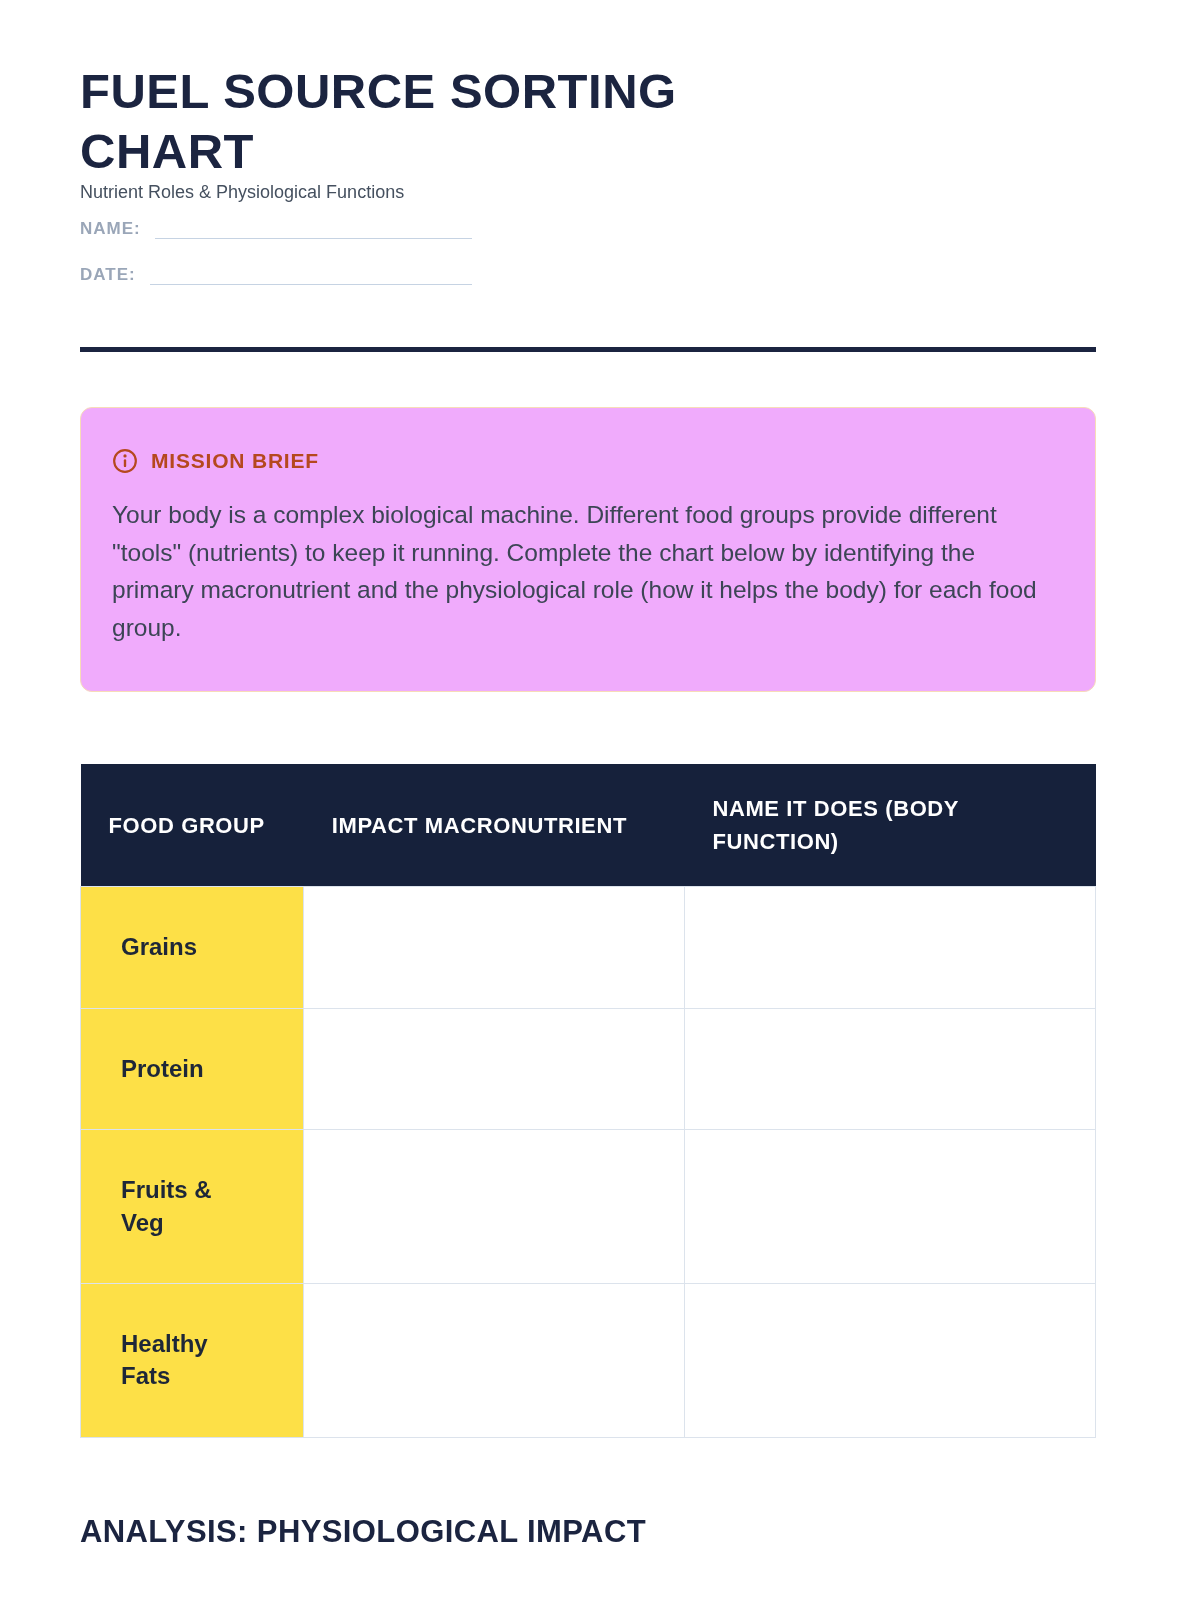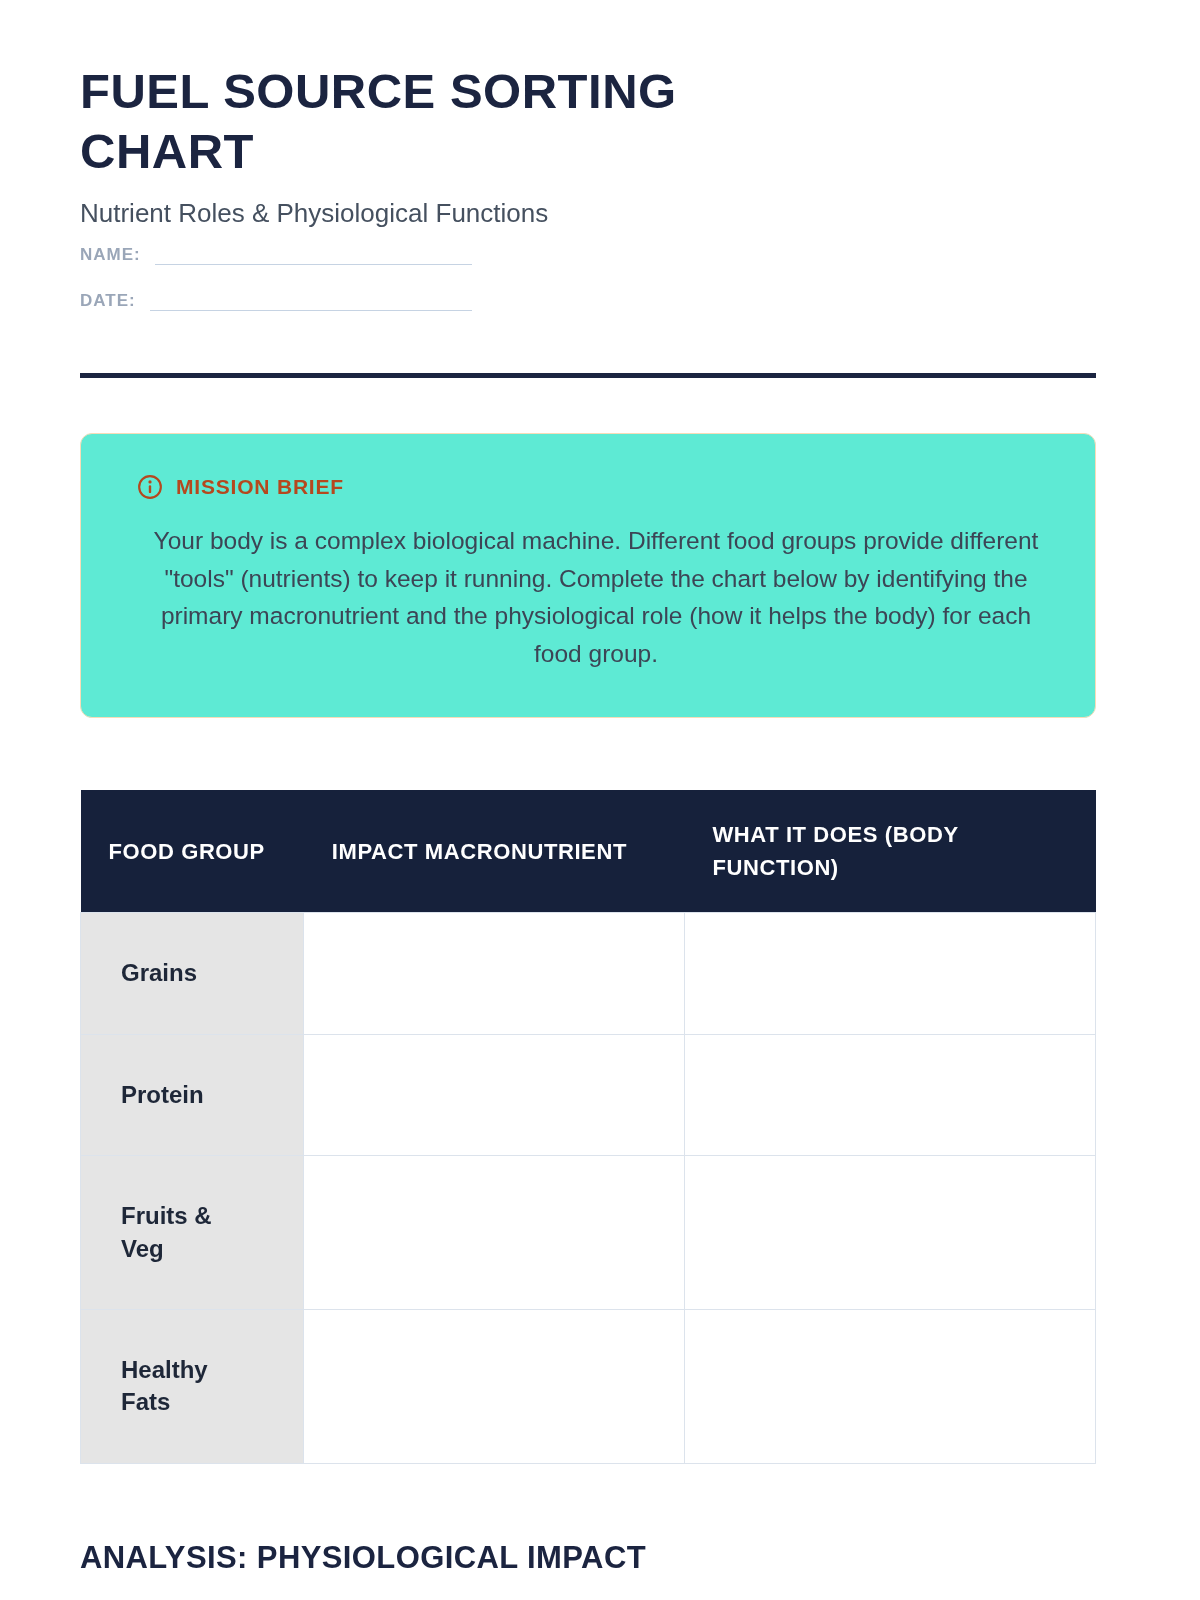--- a/index.html
+++ b/index.html
@@ -15,40 +15,39 @@
   
   .header-row { display: flex; justify-content: space-between; align-items: flex-start; flex-direction: column; }
   .title-block { max-width: 640px; }
   .title {
     font-size: 49px;
     font-weight: 900;
     color: #1b2440;
     line-height: 1.22;
     letter-spacing: 0.5px;
   }
-  .subtitle { margin-top: 16px; font-size: 26px; color: #45505f; font-weight: 400; }
+  .subtitle { font-size: 18px; color: #45505f; font-weight: 400; }
 
   .namedate { width: 392px; padding-top: 14px; flex-shrink: 0; }
   .nd-row { display: flex; align-items: flex-end; margin-bottom: 24px; }
   .nd-label {
     font-size: 17px; font-weight: bold; color: #9aa6b8;
     letter-spacing: 1px; margin-right: 14px; white-space: nowrap;
   }
   .nd-line { flex: 1; border-bottom: 1.5px solid #c6d3e3; height: 22px; cursor: text; }
 
   .divider { height: 5px; background: #1b2440; margin-top: 38px; }
 
   
   .mission {
     margin-top: 55px;
-    background: #5eead4;
+    background: #f0abfc;
     border: 1.5px solid #f7dcb8;
     border-radius: 12px;
-    padding: 40px 40px 44px 56px;
-    text-align: center;
+    padding: 40px 40px 44px 31px;
   }
   .mission-head {
     display: flex; align-items: center; gap: 13px;
     color: #b5481e; font-weight: bold; font-size: 21px; letter-spacing: 0.8px;
   }
   .mission-head .icon { display: inline-flex; }
   .mission-body {
     margin-top: 22px;
     font-size: 24.5px;
     color: #3c4555;
@@ -68,21 +67,21 @@
     padding: 28px 28px;
     vertical-align: middle;
     font-weight: bold;
   }
   th.col-food { width: 22%; padding-right: 40px; }
   th.col-macro { width: 37.5%; padding-right: 80px; }
   th.col-function { width: 40.5%; padding-right: 56px; }
 
   table.chart tbody td { border: 1px solid #dce3ec; vertical-align: middle; }
   td.label-cell {
-    background: #e5e5e5;
+    background: #fde047;
     font-weight: bold;
     font-size: 24px;
     color: #1e2738;
     line-height: 1.35;
     padding: 44px 80px 44px 40px;
   }
   td.answer-cell { background: #ffffff; cursor: text; }
 
   .analysis {
     margin-top: 76px;
@@ -128,21 +127,21 @@
       <span>MISSION BRIEF</span>
     </div>
     <p class="mission-body">Your body is a complex biological machine. Different food groups provide different "tools" (nutrients) to keep it running. Complete the chart below by identifying the primary macronutrient and the physiological role (how it helps the body) for each food group.</p>
   </section>
 
   <table class="chart">
     <thead>
       <tr>
         <th class="col-food">FOOD GROUP</th>
         <th class="col-macro">IMPACT MACRONUTRIENT</th>
-        <th class="col-function">WHAT IT DOES (BODY FUNCTION)</th>
+        <th class="col-function">NAME IT DOES (BODY FUNCTION)</th>
       </tr>
     </thead>
     <tbody>
       <tr>
         <td class="label-cell">Grains</td>
         <td class="answer-cell"></td>
         <td class="answer-cell"></td>
       </tr>
       <tr>
         <td class="label-cell">Protein</td>

